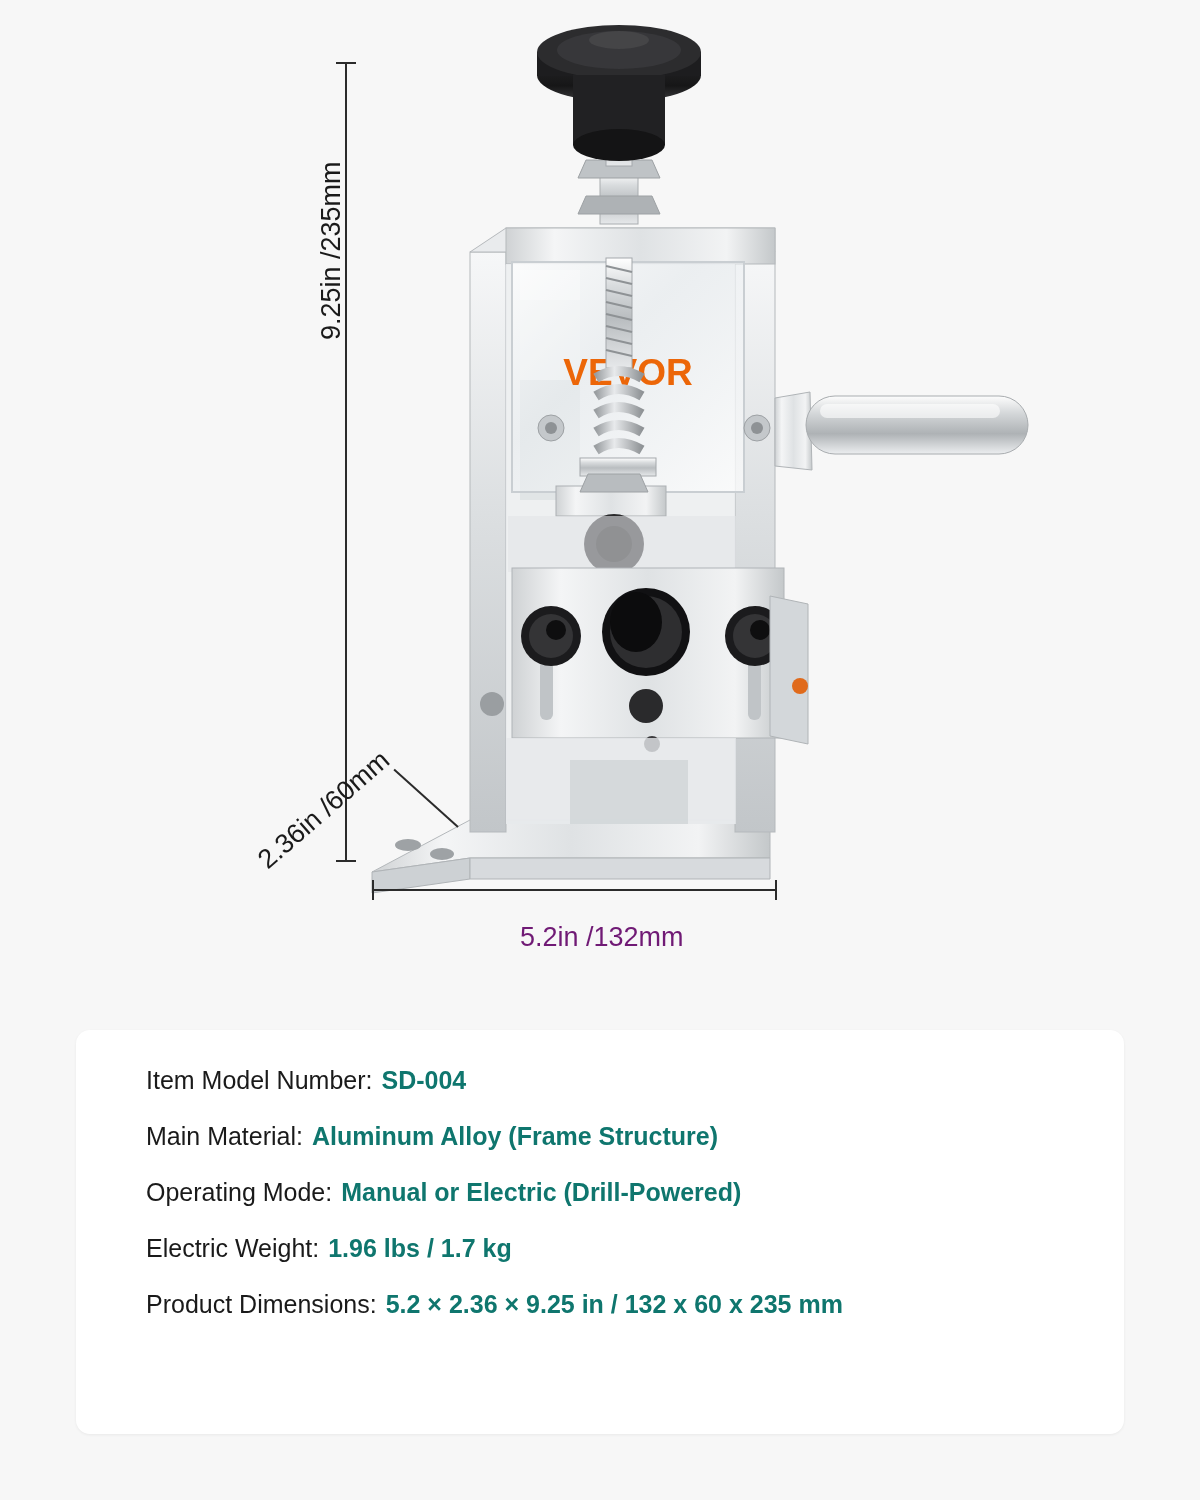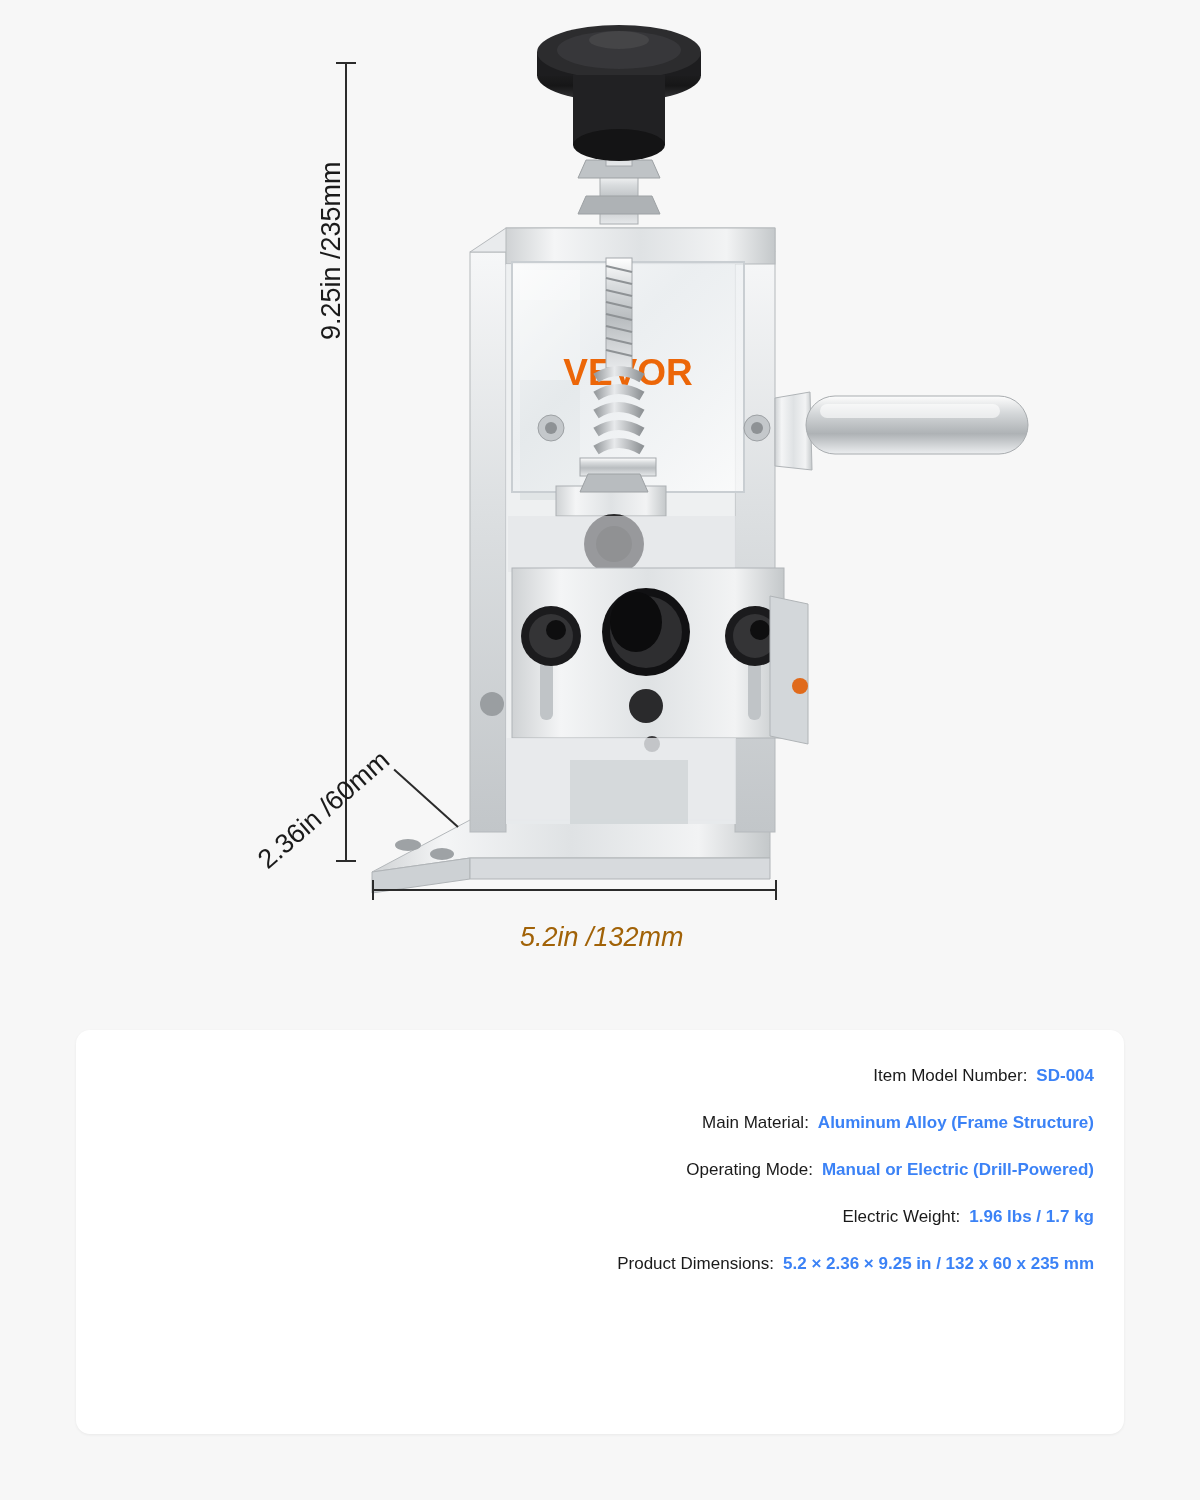--- a/index.html
+++ b/index.html
@@ -72,23 +72,22 @@
     background: #2b2b2b;
   }
   .dim-hline::before { left: 0; }
   .dim-hline::after { right: 0; }
 
   .label-width {
     position: absolute;
     left: 520px;
     top: 922px;
     font-size: 27px;
-    color: #a16207;
-    white-space: nowrap;
-    font-style: italic;
+    color: #701a75;
+    white-space: nowrap;
   }
 
   .dim-dline {
     position: absolute;
     left: 372px;
     top: 826px;
     width: 86px;
     height: 2px;
     background: #2b2b2b;
     transform: rotate(42deg);
@@ -122,29 +121,28 @@
   .spec-list {
     position: absolute;
     left: 70px;
     top: 36px;
     right: 30px;
   }
   .spec-row {
     display: flex;
     align-items: baseline;
     margin-bottom: 27px;
-    font-size: 17px;
-    justify-content: flex-end;
+    font-size: 25px;
   }
   .spec-label {
     color: #1a1a1a;
     white-space: nowrap;
   }
   .spec-value {
-    color: #3b82f6;
+    color: #0f766e;
     font-weight: bold;
     margin-left: 9px;
     white-space: nowrap;
   }
 </style>
 </head>
 <body>
 
 <div class="product-area">
 

